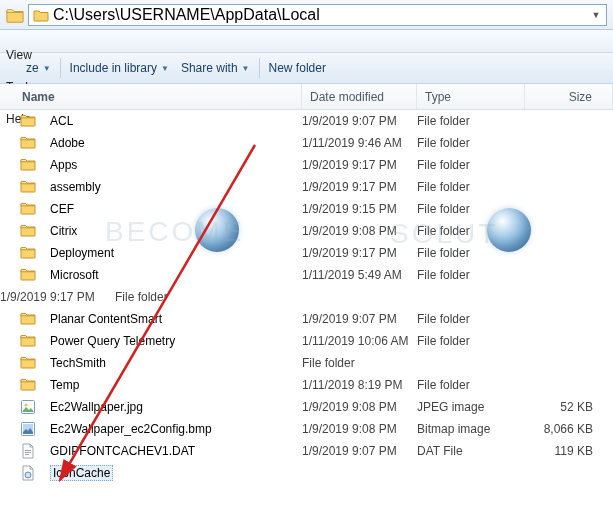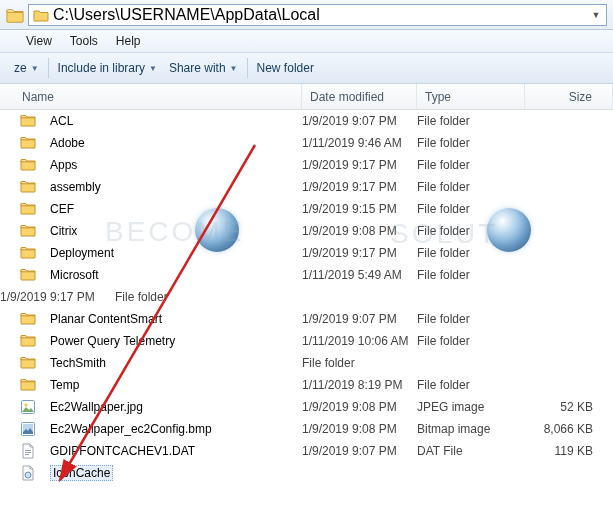--- a/index.html
+++ b/index.html
@@ -5,31 +5,31 @@
   * { box-sizing: border-box; margin: 0; padding: 0; font-family: "Segoe UI", Tahoma, sans-serif; }
   body { width: 613px; height: 508px; background: #fff; font-size: 12px; color: #000; position: relative; overflow: hidden; }
 
   .addr-row { display: flex; align-items: center; height: 30px; background: linear-gradient(#f6f9fc,#e6eef6); border-bottom: 1px solid #b6c7d8; padding: 3px 6px; gap: 4px; }
   .folder-icon { width: 18px; height: 16px; }
   .addr-box { flex: 1; display: flex; align-items: center; background: #fff; border: 1px solid #8aa9c9; height: 22px; padding: 0 4px; gap: 4px; }
   .mini-folder { width: 16px; height: 14px; }
   .addr-text { flex: 1; font-size: 16px; color: #000; white-space: nowrap; overflow: hidden; }
   .addr-drop { width: 12px; text-align: center; color: #555; font-size: 9px; }
 
-  .menu-row { display: flex; align-items: center; height: 22px; background: linear-gradient(#f7fbff,#eaf1f8); padding: 0 6px; gap: 18px; font-size: 12px; color: #222; }
+  .menu-row { display: flex; align-items: flex-start; height: 22px; background: linear-gradient(#f7fbff,#eaf1f8); padding: 0 6px; gap: 18px; font-size: 12px; color: #222; flex-direction: column; }
   .menu-row .spacer-left { width: 2px; }
 
-  .toolbar { display: flex; align-items: center; height: 32px; background: linear-gradient(#f2f7fc,#dfeaf5); border-top: 1px solid #cfdbe8; border-bottom: 1px solid #c6d5e4; padding: 0 8px; color: #1a3e66; font-size: 12px; }
+  .toolbar { display: flex; align-items: center; height: 32px; background: linear-gradient(#f2f7fc,#dfeaf5); border-top: 1px solid #cfdbe8; border-bottom: 1px solid #c6d5e4; padding: 0 20px; color: #1a3e66; font-size: 12px; }
   .tbtn { display: inline-flex; align-items: center; gap: 4px; padding: 3px 6px; border-radius: 2px; }
   .tbtn .chev { font-size: 8px; color: #4a6b8e; }
   .tsep { width: 1px; height: 20px; background: #c0d0e0; margin: 0 3px; }
 
   .headers { position: relative; display: flex; height: 26px; background: linear-gradient(#fdfdfe,#f1f4f7); border-bottom: 1px solid #d8dee4; color: #4b5b6b; font-size: 12px; }
   .col { display: flex; align-items: center; padding: 0 8px; border-right: 1px solid #e2e7ec; }
-  .c-name { width: 302px; padding-left: 22px; }
+  .c-name { width: 302px; padding-left: 22px; font-weight: bold; }
   .c-date { width: 115px; }
   .c-type { width: 108px; }
   .c-size { flex: 1; justify-content: flex-end; padding-right: 20px; }
 
   .files { position: relative; }
   .row { display: flex; align-items: center; height: 22px; font-size: 12px; color: #000; }
   .row .cell-name { width: 302px; display: flex; align-items: center; gap: 14px; padding-left: 20px; white-space: nowrap; }
   .row .cell-date { width: 115px; color: #444; white-space: nowrap; }
   .row .cell-type { width: 108px; color: #444; white-space: nowrap; }
   .row .cell-size { flex: 1; text-align: right; padding-right: 20px; color: #444; white-space: nowrap; }

